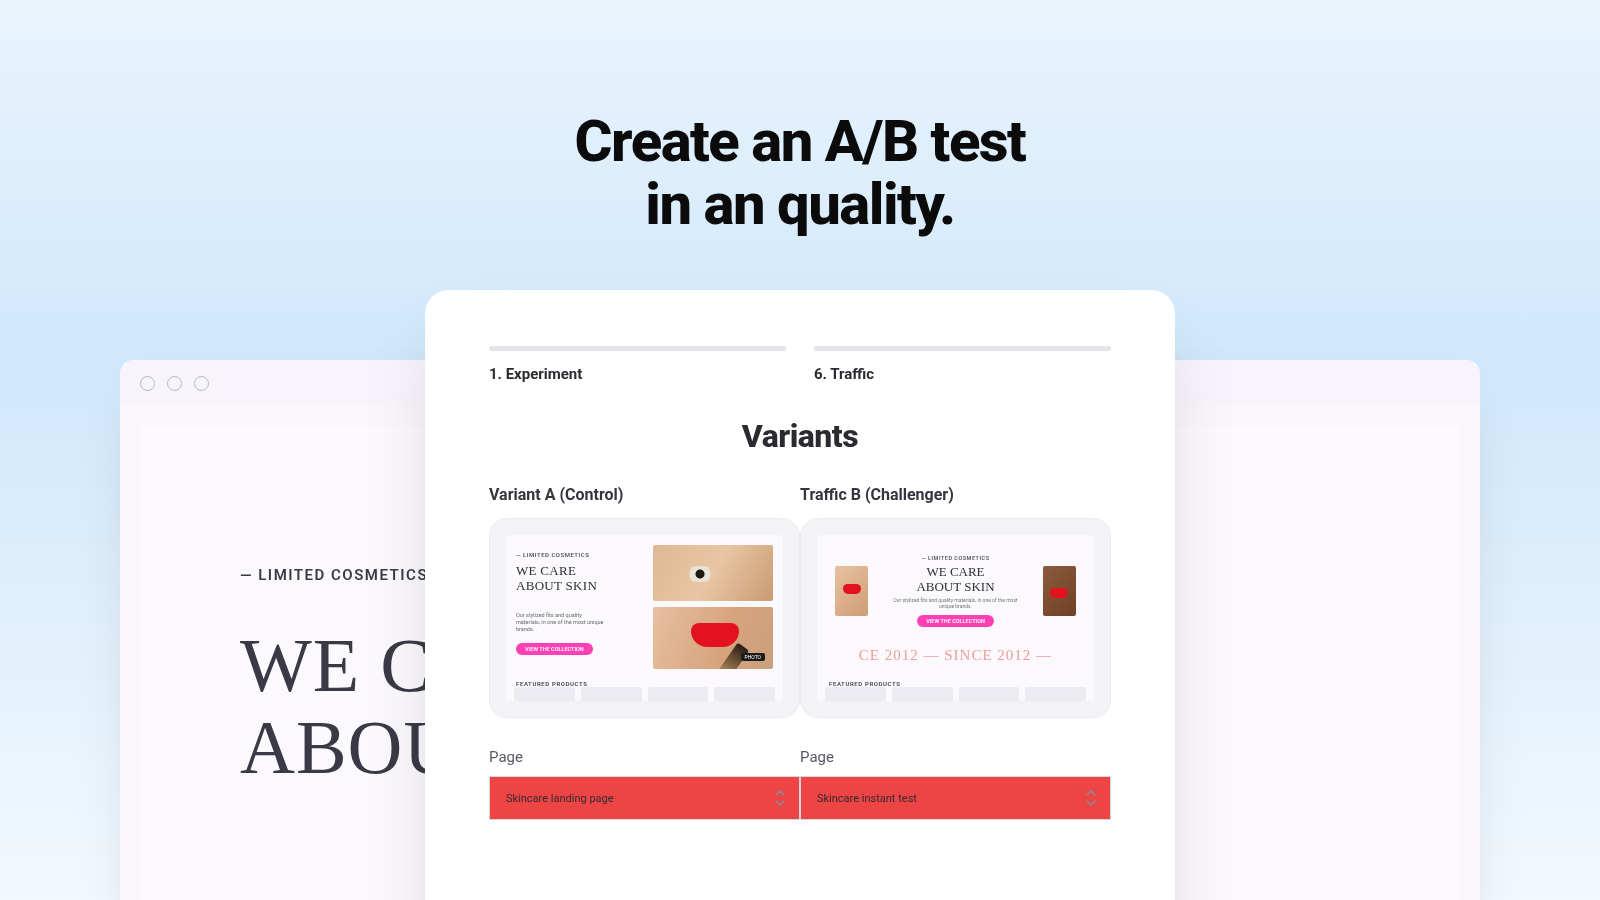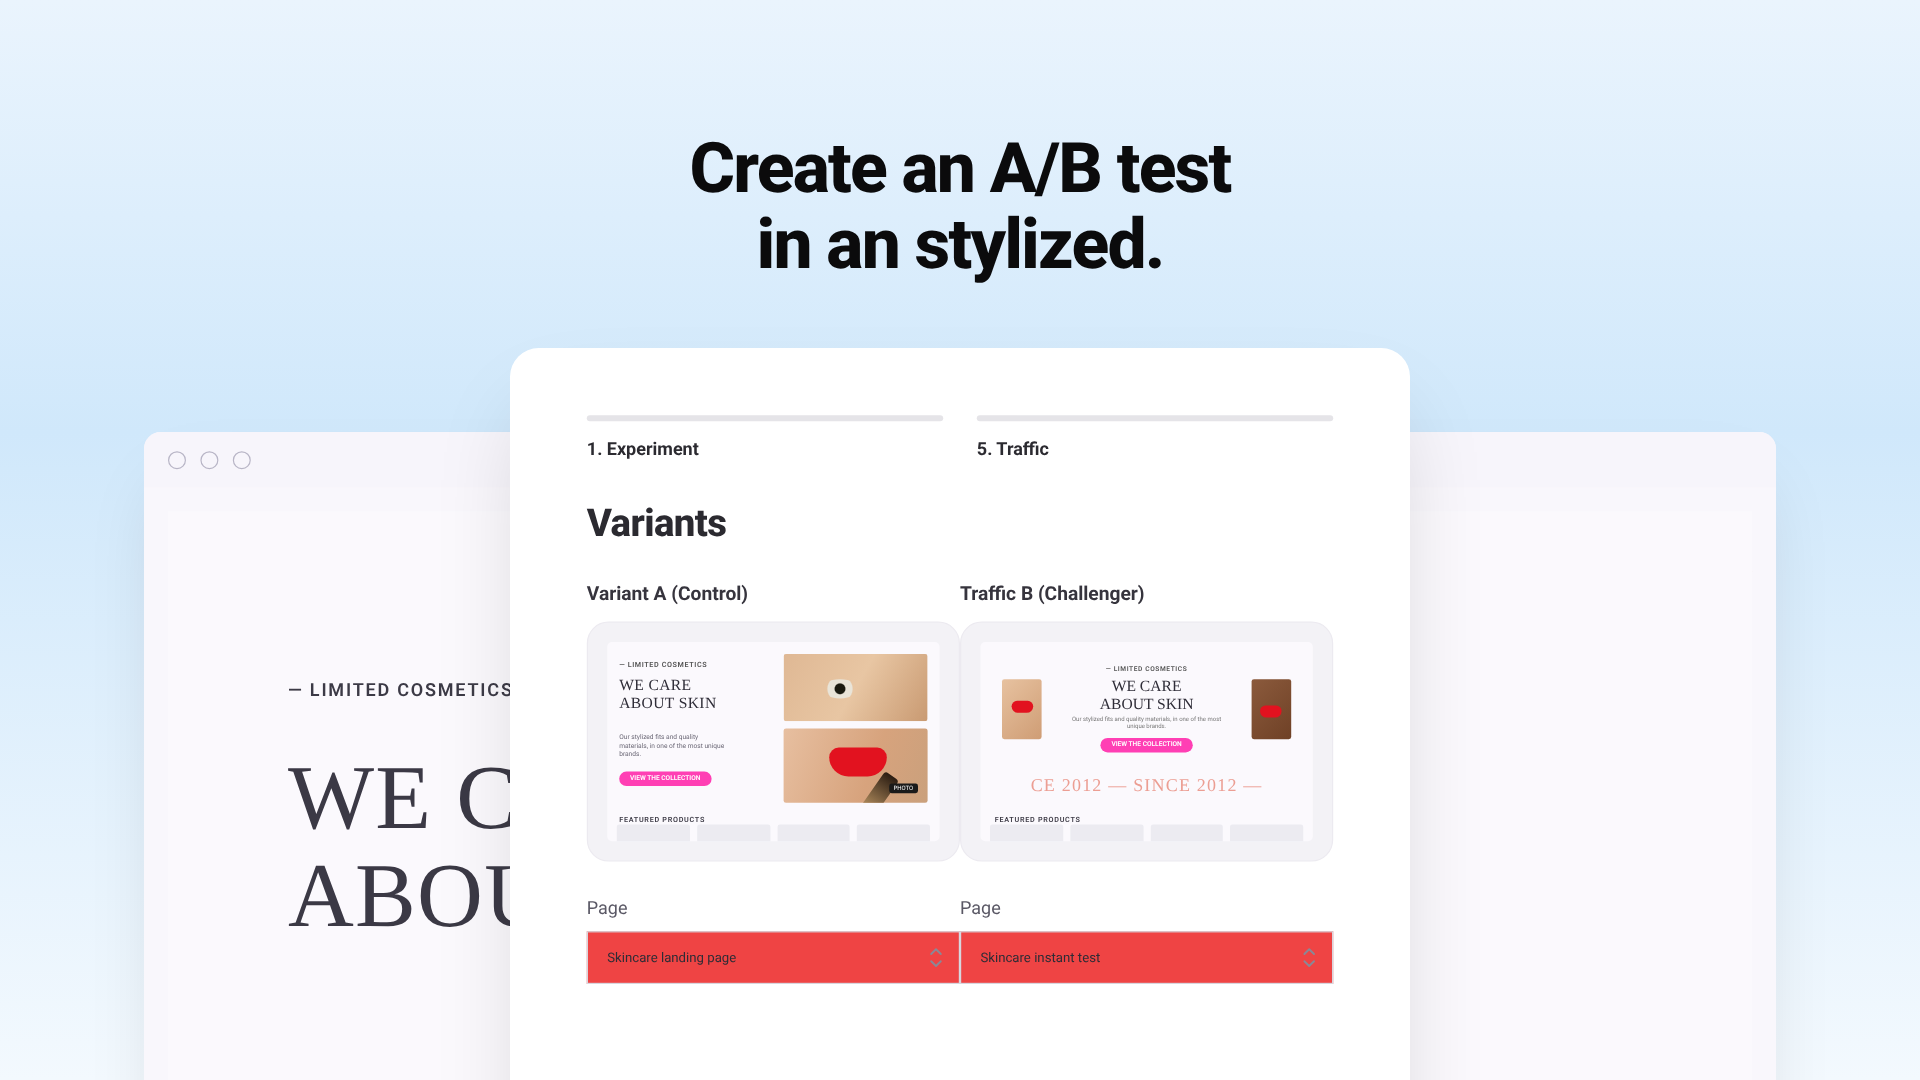--- a/index.html
+++ b/index.html
@@ -125,20 +125,21 @@
     font-weight: 700;
     color: #2b2a30;
   }
 
   .section-title {
     font-size: 32px;
     font-weight: 800;
     color: #2b2a30;
     letter-spacing: -0.5px;
     margin-bottom: 30px;
+    text-align: center;
   }
 
   .variants-row {
     display: flex;
   }
   .variant-col { flex: 1; min-width: 0; }
   .variant-title {
     font-size: 16px;
     font-weight: 700;
     color: #36343d;
@@ -236,21 +237,21 @@
     width: 14px;
     height: 18px;
     color: #8a8896;
   }
   .select .chev svg { display:block; }
 </style>
 </head>
 <body>
 
 <div class="headline" style="white-space: pre-line;">Create an A/B test
-in an stylized.</div>
+in an quality.</div>
 
 <div class="bg-window">
   <div class="bg-titlebar">
     <span class="dot"></span>
     <span class="dot"></span>
     <span class="dot"></span>
   </div>
   <div class="bg-content">
     <div class="bg-right-photo"></div>
     <div class="bg-inner">
@@ -263,21 +264,21 @@
 
 <div class="modal">
 
   <div class="stepper">
     <div class="step">
       <div class="step-bar"></div>
       <div class="step-label">1. Experiment</div>
     </div>
     <div class="step">
       <div class="step-bar"></div>
-      <div class="step-label">5. Traffic</div>
+      <div class="step-label">6. Traffic</div>
     </div>
   </div>
 
   <div class="section-title">Variants</div>
 
   <div class="variants-row">
 
     <div class="variant-col">
       <div class="variant-title">Variant A (Control)</div>
 

